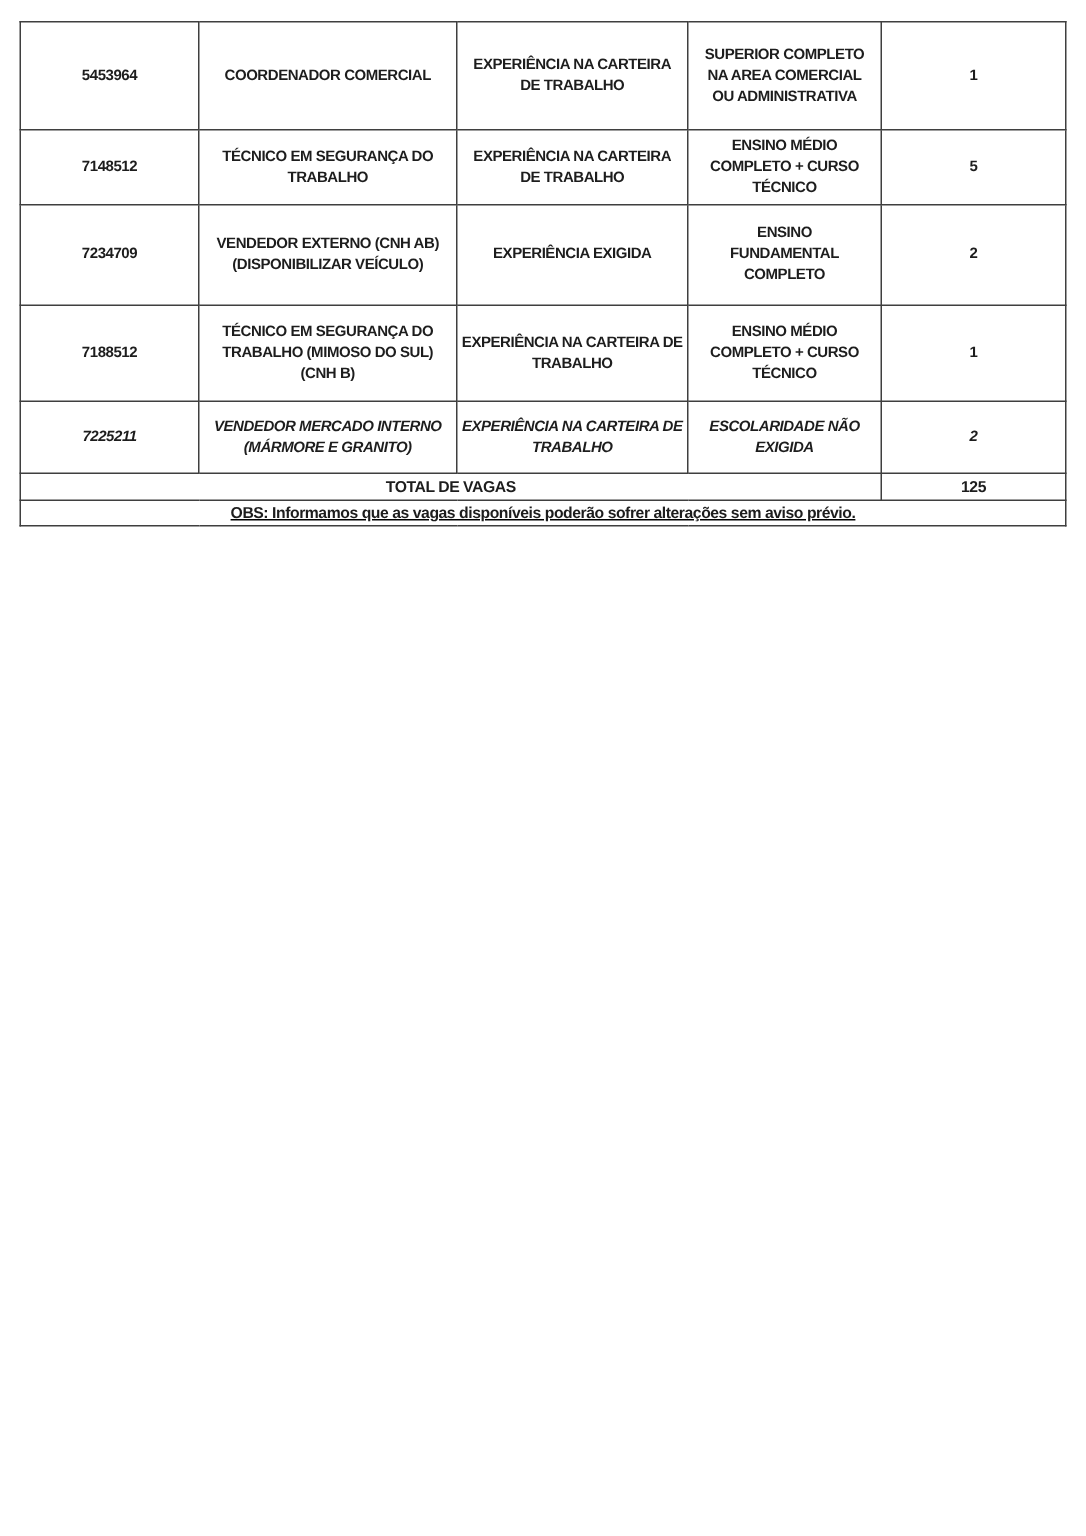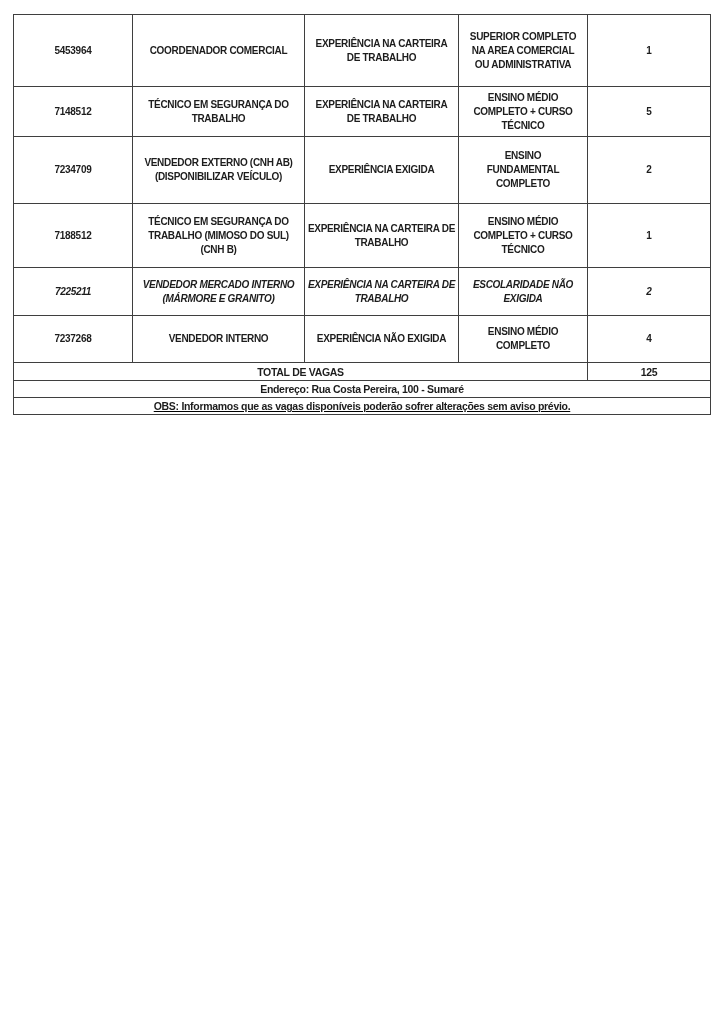--- a/index.html
+++ b/index.html
@@ -110,33 +110,22 @@
       <tr class="r6">
         <td>7225211</td>
         <td>VENDEDOR MERCADO INTERNO
 (MÁRMORE E GRANITO)</td>
         <td>EXPERIÊNCIA NA CARTEIRA DE
 TRABALHO</td>
         <td>ESCOLARIDADE NÃO
 EXIGIDA</td>
         <td>2</td>
       </tr>
-      <tr class="r7">
-        <td>7237268</td>
-        <td>VENDEDOR INTERNO</td>
-        <td>EXPERIÊNCIA NÃO EXIGIDA</td>
-        <td>ENSINO MÉDIO
-COMPLETO</td>
-        <td>4</td>
-      </tr>
       <tr class="r-total">
         <td colspan="4">TOTAL DE VAGAS</td>
         <td>125</td>
-      </tr>
-      <tr class="r-addr">
-        <td colspan="5">Endereço: Rua Costa Pereira, 100 - Sumaré</td>
       </tr>
       <tr class="r-obs">
         <td colspan="5">OBS: Informamos que as vagas disponíveis poderão sofrer alterações sem aviso prévio.</td>
       </tr>
     </tbody>
   </table>
 </div>
 
 </body></html>

